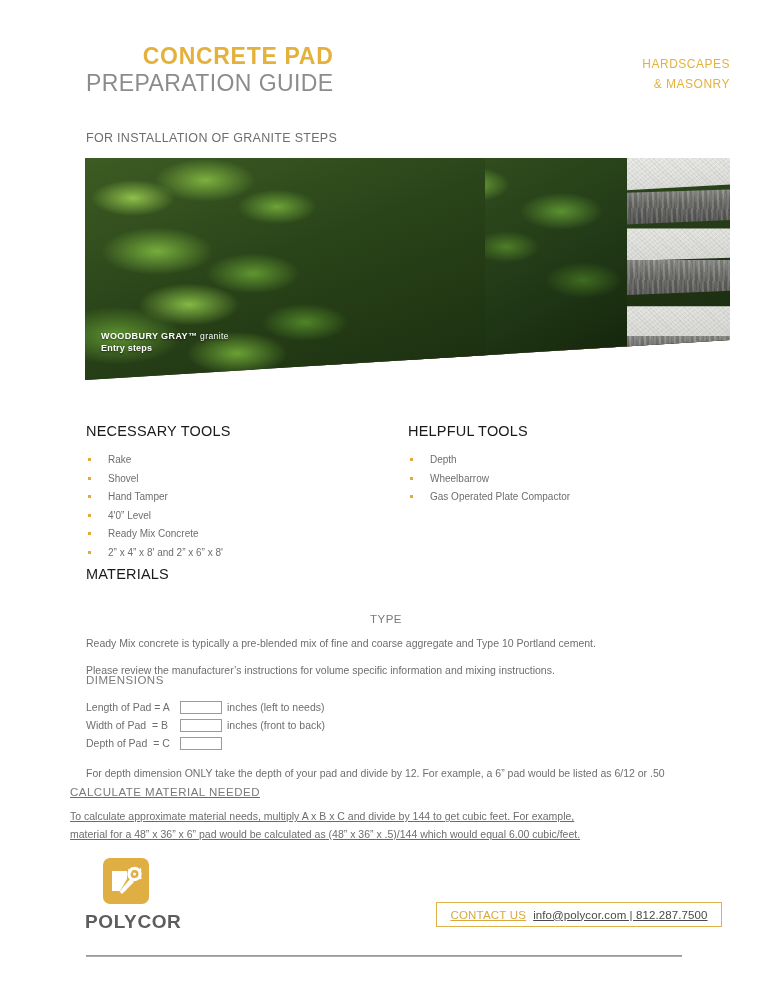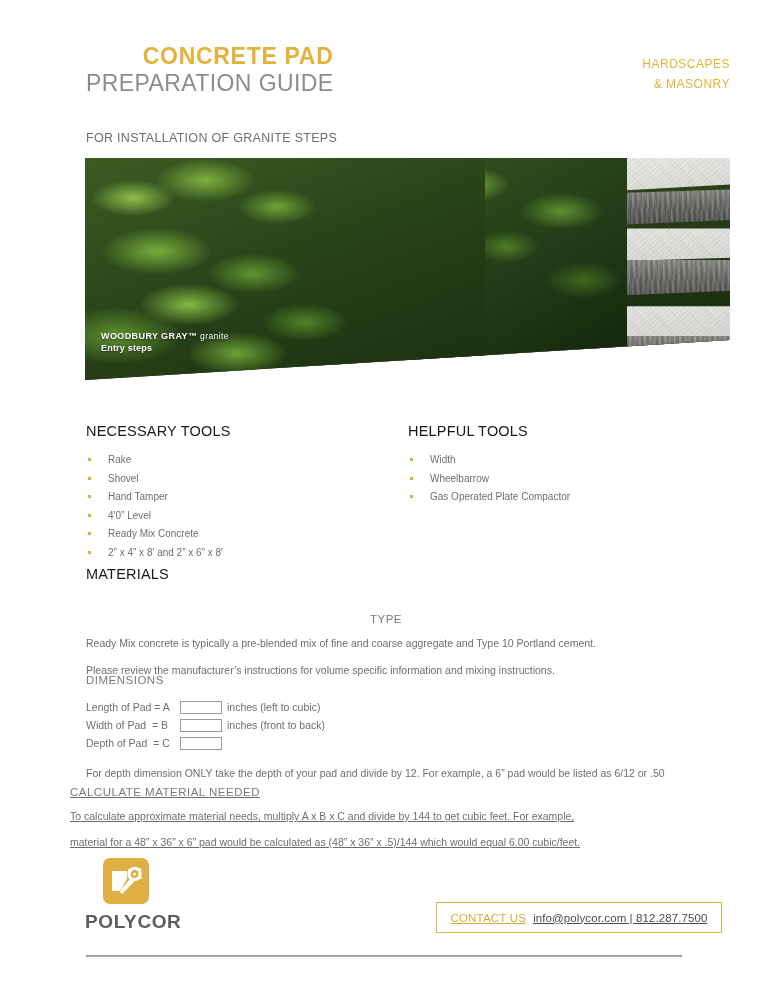--- a/index.html
+++ b/index.html
@@ -270,21 +270,21 @@
     font-size: 19px;
     font-weight: bold;
     color: #5d5d5d;
     letter-spacing: 0.6px;
   }
   .contact-box {
     position: absolute;
     left: 436px;
     top: 902px;
     width: 286px;
-    height: 31px;
+    height: 25px;
     border: 1px solid #e0b24a;
     box-sizing: border-box;
     display: flex;
     align-items: center;
     justify-content: center;
     gap: 7px;
     font-size: 11.5px;
   }
   .contact-link {
     color: #d9a93c;
@@ -347,59 +347,59 @@
       <li><span class="bullet"></span><span>Hand Tamper</span></li>
       <li><span class="bullet"></span><span>4'0” Level</span></li>
       <li><span class="bullet"></span><span>Ready Mix Concrete</span></li>
       <li><span class="bullet"></span><span>2” x 4” x 8' and 2” x 6” x 8'</span></li>
     </ul>
   </div>
 
   <div class="col-right">
     <div class="sec-h1">HELPFUL TOOLS</div>
     <ul class="tool-list">
-      <li><span class="bullet"></span><span>Width</span></li>
+      <li><span class="bullet"></span><span>Depth</span></li>
       <li><span class="bullet"></span><span>Wheelbarrow</span></li>
       <li><span class="bullet"></span><span>Gas Operated Plate Compactor</span></li>
     </ul>
   </div>
 
   <div class="materials">
     <div class="sec-h1">MATERIALS</div>
     <div class="sec-h2">TYPE</div>
     <p class="body-text">Ready Mix concrete is typically a pre-blended mix of fine and coarse aggregate and Type 10 Portland cement.</p>
     <p class="body-text">Please review the manufacturer’s instructions for volume specific information and mixing instructions.</p>
   </div>
 
   <div class="dimensions">
     <div class="sec-h2">DIMENSIONS</div>
     <div class="dim-rows">
       <div class="dim-row">
         <span class="dim-label">Length of Pad = A</span>
         <input class="dim-box" type="text" value="" style="">
-        <span class="dim-suffix">inches (left to cubic)</span>
+        <span class="dim-suffix">inches (left to needs)</span>
       </div>
       <div class="dim-row">
         <span class="dim-label">Width of Pad  = B</span>
         <input class="dim-box" type="text" value="" style="">
         <span class="dim-suffix">inches (front to back)</span>
       </div>
       <div class="dim-row">
         <span class="dim-label">Depth of Pad  = C</span>
         <input class="dim-box" type="text" value="" style="">
         <span class="dim-suffix"></span>
       </div>
     </div>
     <div class="body-text dim-note">For depth dimension ONLY take the depth of your pad and divide by 12. For example, a 6” pad would be listed as 6/12 or .50</div>
   </div>
 
   <div class="calc">
     <div class="sec-h2">CALCULATE MATERIAL NEEDED</div>
     <p class="body-text">To calculate approximate material needs, multiply A x B x C and divide by 144 to get cubic feet. For example,</p>
-    <p class="body-text" style="margin-top:8px">material for a 48” x 36” x 6” pad would be calculated as (48” x 36” x .5)/144 which would equal 6.00 cubic/feet.</p>
+    <p class="body-text" style="margin-top:0">material for a 48” x 36” x 6” pad would be calculated as (48” x 36” x .5)/144 which would equal 6.00 cubic/feet.</p>
   </div>
 
   <div class="logo-wrap">
     <div class="logo-mark">
       <svg width="46" height="46" viewBox="0 0 46 46">
         <path d="M9 13 L24 13 L24 21 L17 33 L9 33 Z" fill="#ffffff"></path>
         <path d="M18.5 31 L27.5 20.5 L31 24 L21.5 33.5 Z" fill="#ffffff"></path>
         <path d="M16.5 33.5 L20.5 29.5 L23 32 L19 36 Z" fill="#ffffff"></path>
         <circle cx="31.5" cy="16" r="7.2" fill="#ffffff"></circle>
         <circle cx="31.5" cy="16" r="4" fill="#e0af43"></circle>

